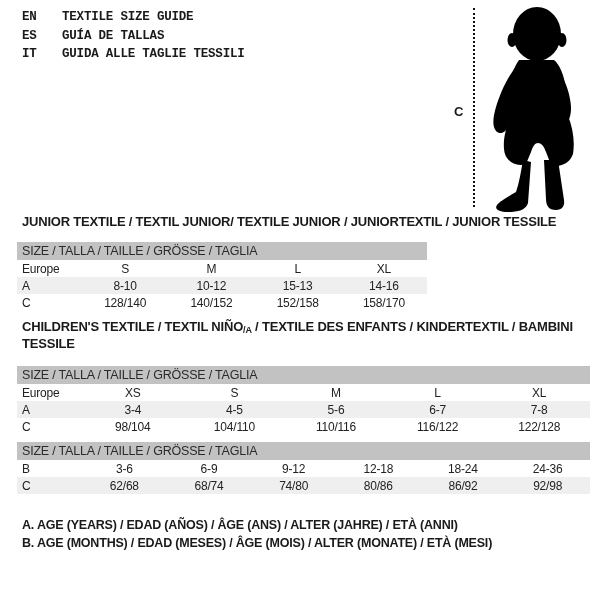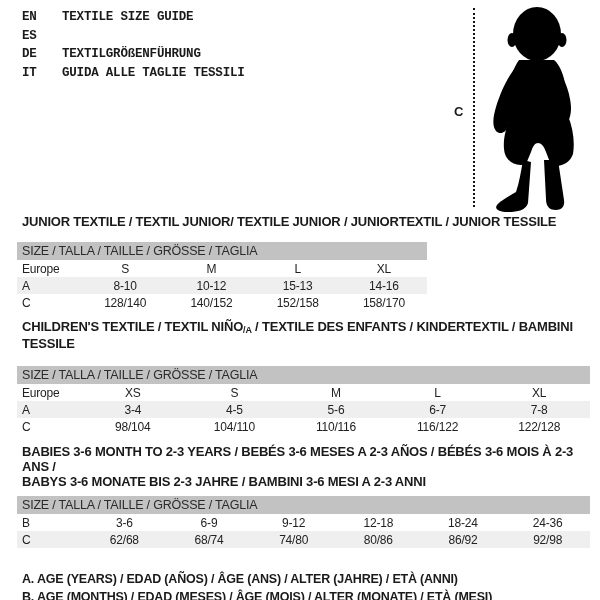--- a/index.html
+++ b/index.html
@@ -52,24 +52,21 @@
 <div class="page">
 
   <div class="top">
     <div class="langs">
       <div class="lang-row">
         <span class="lang-code">EN</span>
         <span>TEXTILE SIZE GUIDE</span>
       </div>
       <div class="lang-row">
         <span class="lang-code">ES</span>
-      </div>
-      <div class="lang-row">
-        <span class="lang-code">DE</span>
-        <span>TEXTILGRÖßENFÜHRUNG</span>
+        <span>GUÍA DE TALLAS</span>
       </div>
       <div class="lang-row">
         <span class="lang-code">IT</span>
         <span>GUIDA ALLE TAGLIE TESSILI</span>
       </div>
     </div>
 
     <div class="figure">
       <span class="c-label">C</span>
       <div class="dotline"></div>
@@ -161,24 +158,20 @@
         <td>104/110</td>
         <td>110/116</td>
         <td>116/122</td>
         <td>122/128</td>
       </tr>
     </tbody>
       </table>
   </div>
 
   <div class="section">
-    <div class="sec-title t-babies">
-      <div>BABIES 3-6 MONTH TO 2-3 YEARS / BEBÉS 3-6 MESES A 2-3 AÑOS / BÉBÉS 3-6 MOIS À 2-3 ANS /</div>
-      <div>BABYS 3-6 MONATE BIS 2-3 JAHRE / BAMBINI 3-6 MESI A 2-3 ANNI</div>
-    </div>
     <div class="size-bar bar-wide bar-babies">SIZE / TALLA / TAILLE / GRÖSSE / TAGLIA</div>
     <table class="tbl-wide">
       <colgroup>
           <col class="c-lbl">
           <col>
           <col>
           <col>
           <col>
           <col>
           <col>

